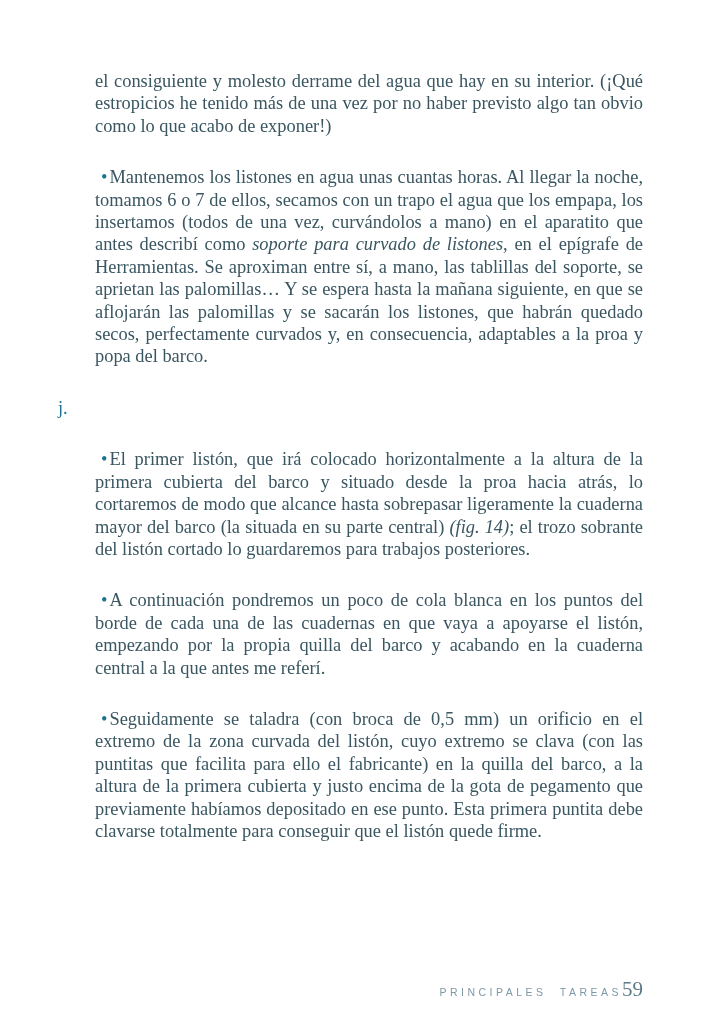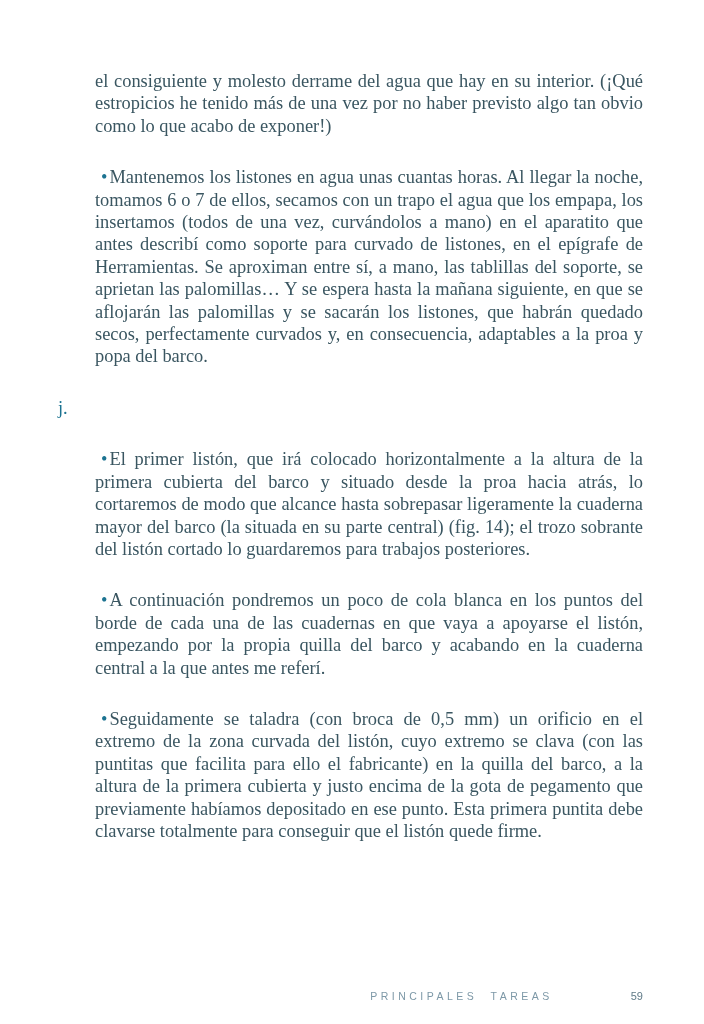--- a/index.html
+++ b/index.html
@@ -27,40 +27,39 @@
   .para.lettered{
     display:flex;
     margin-left:-37px;
     text-align:left;
   }
   .letter-marker{
     color:#1c7391;
     width:22px;
     flex:none;
   }
-  .italic{}
+  .italic{font-style:italic;}
   .bold{font-weight:normal;}
   .footer{
     position:absolute;
     left:0;right:61px;bottom:22px;
     display:flex;
     justify-content:flex-end;
     align-items:baseline;
   }
   .footer-label{
     font-family:"Liberation Sans","DejaVu Sans",sans-serif;
     font-size:10.5px;
     letter-spacing:3.5px;
     word-spacing:7px;
     color:#7d98a7;
-    margin-right:78px;
   }
   .page-number{
-    font-family:Liberation Sans, sans-serif;
-    font-size:11px;
+    font-family:Liberation Serif, serif;
+    font-size:21px;
     color:#5f7a87;
   }
 </style>
 </head>
 <body>
 
 <div class="page">
   <div class="content">
       <div class="para plain"><span>el consiguiente y molesto derrame del agua que hay en su interior. (¡Qué estropicios he tenido más de una vez por no haber previsto algo tan obvio como lo que acabo de exponer!)</span></div>
       <div class="para bullet"><span class="bullet-mark">•</span><span>Mantenemos los listones en agua unas cuantas horas. Al llegar la noche, tomamos 6 o 7 de ellos, secamos con un trapo el agua que los empapa, los insertamos (todos de una vez, curvándolos a mano) en el aparatito que antes describí como </span><span class="italic">soporte para curvado de listones</span><span>, en el epígrafe de Herramientas. Se aproximan entre sí, a mano, las tablillas del soporte, se aprietan las palomillas… Y se espera hasta la mañana siguiente, en que se aflojarán las palomillas y se sacarán los listones, que habrán quedado secos, perfectamente curvados y, en consecuencia, adaptables a la proa y popa del barco.</span></div>

